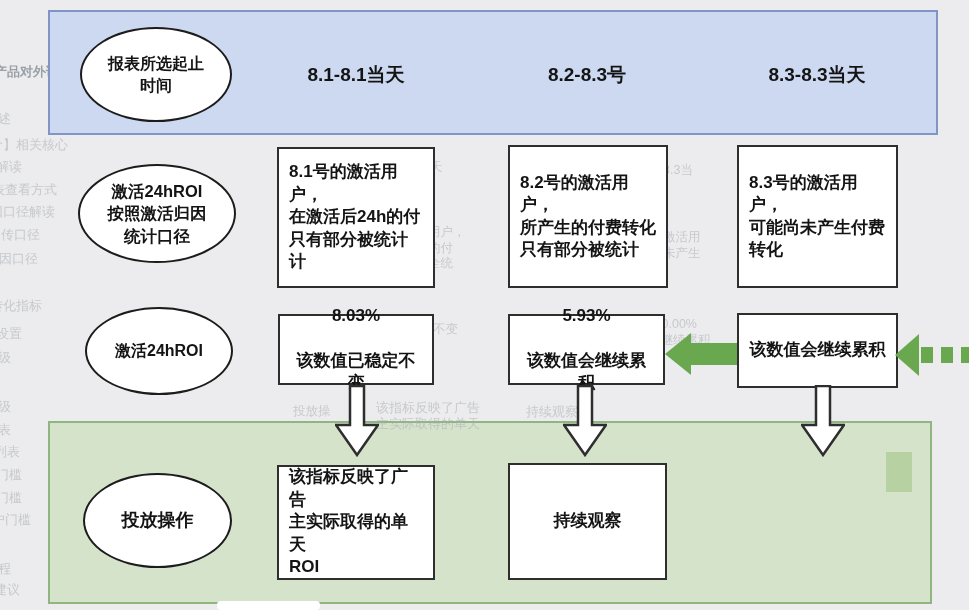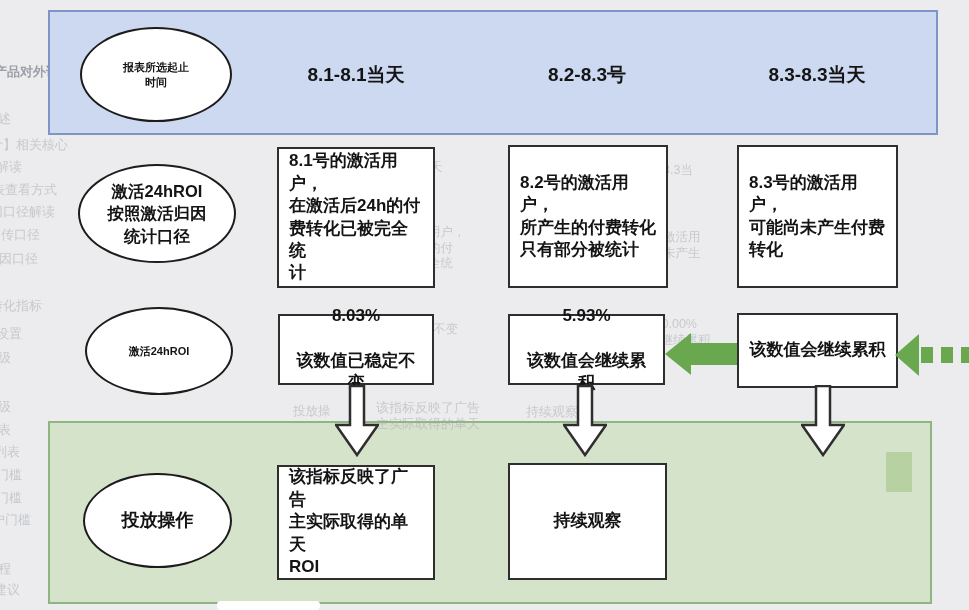--- a/index.html
+++ b/index.html
@@ -13,21 +13,21 @@
   .ghost{position:absolute;font-size:12.5px;color:#a9acb2;opacity:.55;white-space:pre-line;line-height:1.25;}
   .ghost-box{position:absolute;background:#6da33e;opacity:.28;}
   
   .band-blue{position:absolute;left:48px;top:10px;width:890px;height:125px;
     background:#cdd9f1;border:2.5px solid #8094c6;box-sizing:border-box;}
   .band-green{position:absolute;left:48px;top:421px;width:884px;height:183px;
     background:#d6e3cb;border:2px solid #8fb580;box-sizing:border-box;}
   
   .ellipse{position:absolute;background:#fff;border:2px solid #1c1c1c;border-radius:50%;
     display:flex;align-items:center;justify-content:center;text-align:center;
-    font-weight:600;font-size:11px;line-height:1.35;white-space:pre-line;box-sizing:border-box;}
+    font-weight:600;font-size:16px;line-height:1.35;white-space:pre-line;box-sizing:border-box;}
   
   .colhead{position:absolute;top:62px;width:160px;text-align:center;
     font-size:19px;font-weight:600;}
   
   .box{position:absolute;background:#fff;border:2px solid #2e2e2e;box-sizing:border-box;
     display:flex;align-items:center;font-weight:600;font-size:17px;line-height:1.32;}
   .box .txt{white-space:pre-line;padding:2px 10px;width:100%;}
   .box.center .txt{text-align:center;}
   .box.green{background:#6da33e;border-color:#3e6b22;color:#fff;font-weight:700;}
   
@@ -100,21 +100,21 @@
   <div class="ellipse" style="left:85px;top:307px;width:148px;height:88px">激活24hROI</div>
   <div class="ellipse" style="left:83px;top:473px;width:149px;height:95px;font-size:18px">投放操作</div>
 
   <div class="colhead" style="left:276px">8.1-8.1当天</div>
   <div class="colhead" style="left:507px">8.2-8.3号</div>
   <div class="colhead" style="left:737px">8.3-8.3当天</div>
 
   <div class="box" style="left:277px;top:147px;width:158px;height:141px">
     <div class="txt">8.1号的激活用户，
 在激活后24h的付
-费转化已被完全统
+只有部分被统计
 计</div>
   </div>
   <div class="box" style="left:508px;top:145px;width:160px;height:143px">
     <div class="txt">8.2号的激活用户，
 所产生的付费转化
 只有部分被统计</div>
   </div>
   <div class="box" style="left:737px;top:145px;width:161px;height:143px">
     <div class="txt">8.3号的激活用户，
 可能尚未产生付费

